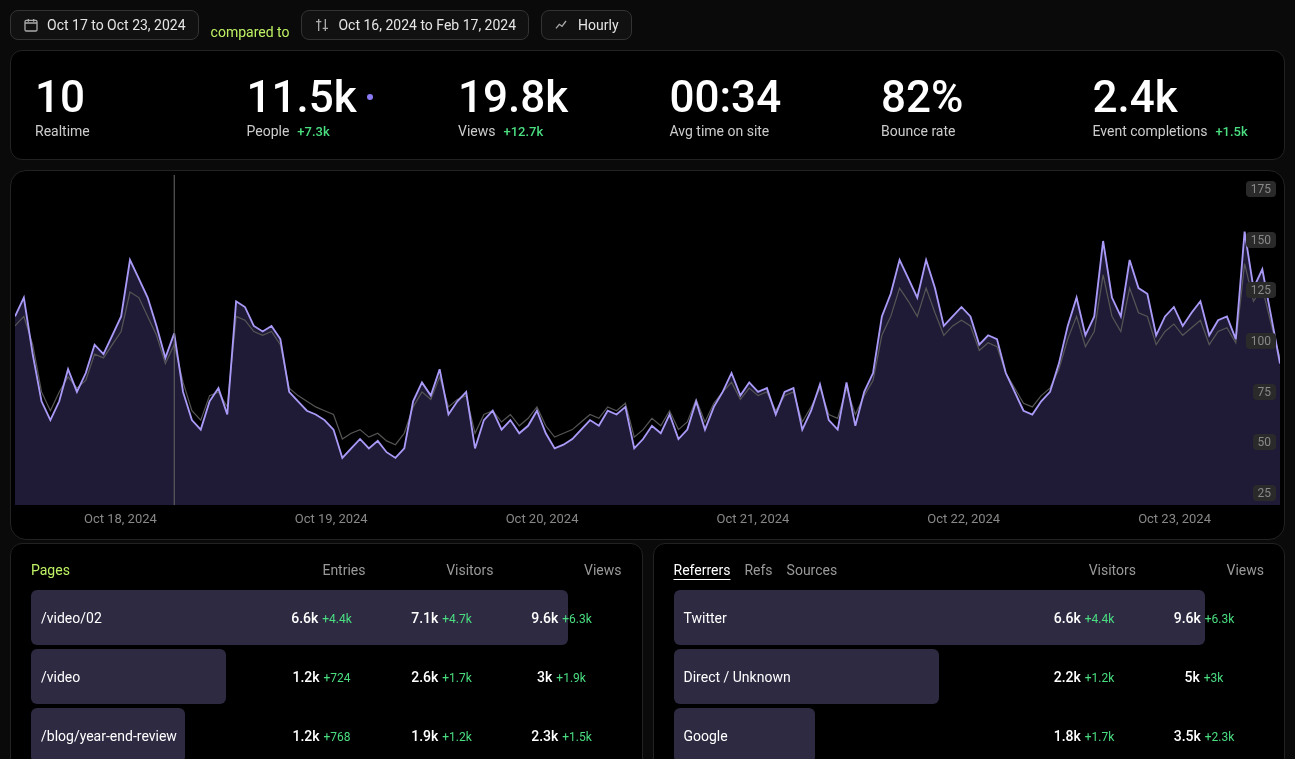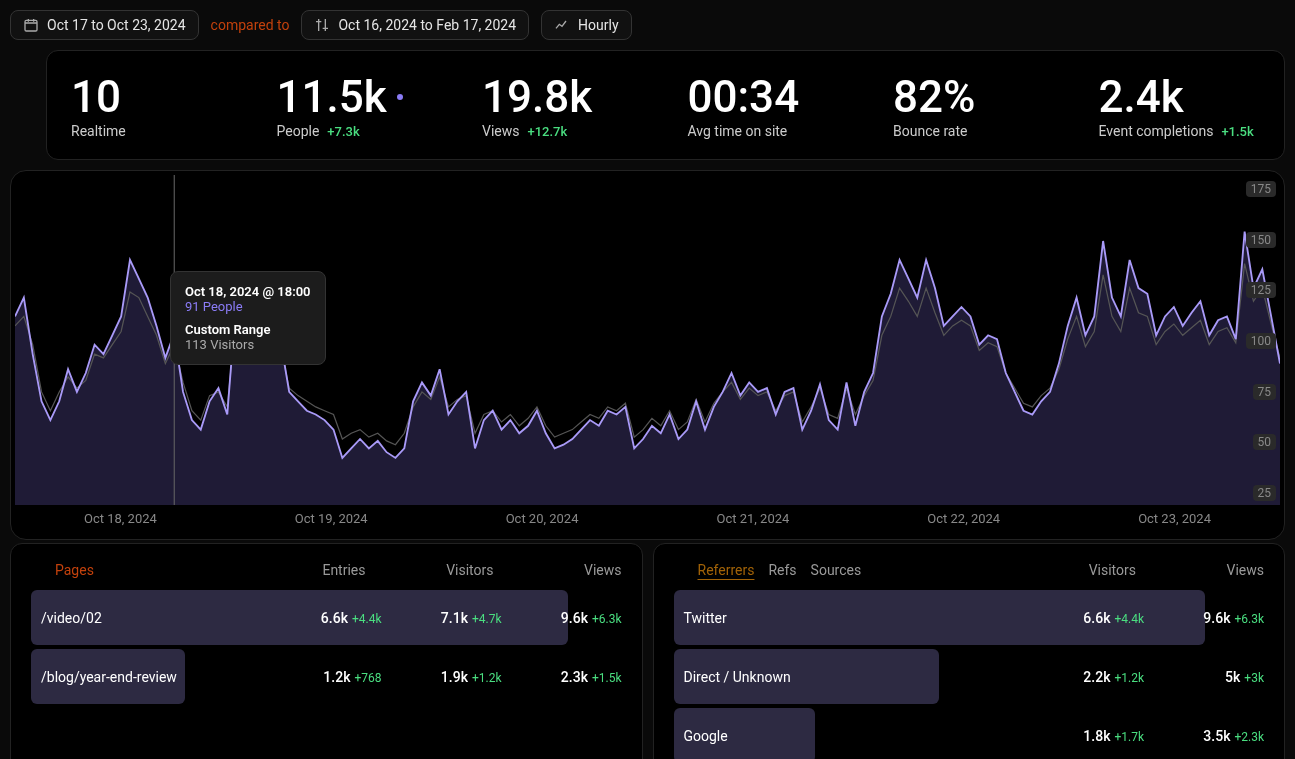--- a/index.html
+++ b/index.html
@@ -5,45 +5,44 @@
 * { margin: 0; padding: 0; box-sizing: border-box; }
 body {
   background: #0a0a0a;
   color: #e5e5e5;
   font-family: -apple-system, BlinkMacSystemFont, "Segoe UI", Roboto, sans-serif;
   font-size: 14px;
   padding: 10px;
 }
 .toolbar {
   display: flex;
-  align-items: center;
+  align-items: flex-end;
   gap: 12px;
   margin-bottom: 10px;
 }
 .pill {
   display: inline-flex;
   align-items: center;
   gap: 8px;
   border: 1px solid #333;
   border-radius: 8px;
   padding: 6px 12px;
   background: #111;
   cursor: pointer;
 }
 .pill .icon { width: 16px; height: 16px; display: inline-flex; align-items: center; justify-content: center; color: #aaa; }
-.caption { color: #c2410c; }
+.caption { color: #bef264; }
 .stats-card {
   background: #000;
   border: 1px solid #222;
   border-radius: 12px;
   display: flex;
   padding: 20px 10px;
   gap: 16px;
   margin-bottom: 10px;
-  margin-left: 36px;
 }
 .stat {
   flex: 1;
   padding: 0 14px;
 }
 .stat-value {
   font-size: 44px;
   font-weight: 500;
   color: #fff;
   display: flex;
@@ -115,25 +114,24 @@
   border-radius: 12px;
   padding: 18px 20px;
 }
 .table-header {
   display: flex;
   align-items: center;
   gap: 14px;
   color: #999;
   font-size: 14px;
   margin-bottom: 12px;
-  margin-left: 24px;
 }
 .table-header .tabs { display: flex; gap: 14px; flex: 1; }
 .table-header .tabs span { cursor: pointer; }
-.table-header .tabs span.active { color: #a16207; text-decoration: underline; text-underline-offset: 4px; }
+.table-header .tabs span.active { color: #ffffff; text-decoration: underline; text-underline-offset: 4px; }
 .table-header .cols { display: flex; gap: 8px; }
 .table-header .col-h { width: 120px; text-align: right; }
 .row {
   position: relative;
   display: flex;
   align-items: center;
   height: 55px;
   margin-bottom: 4px;
 }
 .row-bar {
@@ -146,21 +144,21 @@
   position: relative;
   padding-left: 10px;
   color: #fff;
   flex: 1;
   overflow: hidden;
   text-overflow: ellipsis;
   white-space: nowrap;
 }
 .row-cell {
   width: 120px;
-  text-align: right;
+  text-align: center;
   white-space: nowrap;
   position: relative;
 }
 .row-cell .val { color: #fff; font-weight: 500; }
 .row-cell .d { color: #4ade80; font-size: 12px; margin-left: 4px; }
 </style>
 </head>
 <body>
 
 <div class="toolbar">
@@ -265,26 +263,20 @@
         <span>25</span>
       </div>
     <div class="x-labels" id="x-labels">
         <span>Oct 18, 2024</span>
         <span>Oct 19, 2024</span>
         <span>Oct 20, 2024</span>
         <span>Oct 21, 2024</span>
         <span>Oct 22, 2024</span>
         <span>Oct 23, 2024</span>
       </div>
-    <div class="tooltip">
-      <div class="tt-time">Oct 18, 2024 @ 18:00</div>
-      <div class="tt-main">91 People</div>
-      <div class="tt-sub-label">Custom Range</div>
-      <div class="tt-sub-val">113 Visitors</div>
-    </div>
   </div>
 </div>
 
 <div class="tables">
   <div class="table-card">
     <div class="table-header">
       <div class="tabs">
           <span class="caption">Pages</span>
         </div>
       <div class="cols" id="pages-cols">
@@ -293,20 +285,27 @@
           <div class="col-h">Views</div>
         </div>
     </div>
     <div id="pages-rows">
         <div class="row">
           <div class="row-bar" style="width:91%"></div>
           <div class="row-label">/video/02</div>
           <div class="row-cell"><span class="val">6.6k</span><span class="d">+4.4k</span></div>
           <div class="row-cell"><span class="val">7.1k</span><span class="d">+4.7k</span></div>
           <div class="row-cell"><span class="val">9.6k</span><span class="d">+6.3k</span></div>
+        </div>
+        <div class="row">
+          <div class="row-bar" style="width:33%"></div>
+          <div class="row-label">/video</div>
+          <div class="row-cell"><span class="val">1.2k</span><span class="d">+724</span></div>
+          <div class="row-cell"><span class="val">2.6k</span><span class="d">+1.7k</span></div>
+          <div class="row-cell"><span class="val">3k</span><span class="d">+1.9k</span></div>
         </div>
         <div class="row">
           <div class="row-bar" style="width:26%"></div>
           <div class="row-label">/blog/year-end-review</div>
           <div class="row-cell"><span class="val">1.2k</span><span class="d">+768</span></div>
           <div class="row-cell"><span class="val">1.9k</span><span class="d">+1.2k</span></div>
           <div class="row-cell"><span class="val">2.3k</span><span class="d">+1.5k</span></div>
         </div>
       </div>
   </div>

